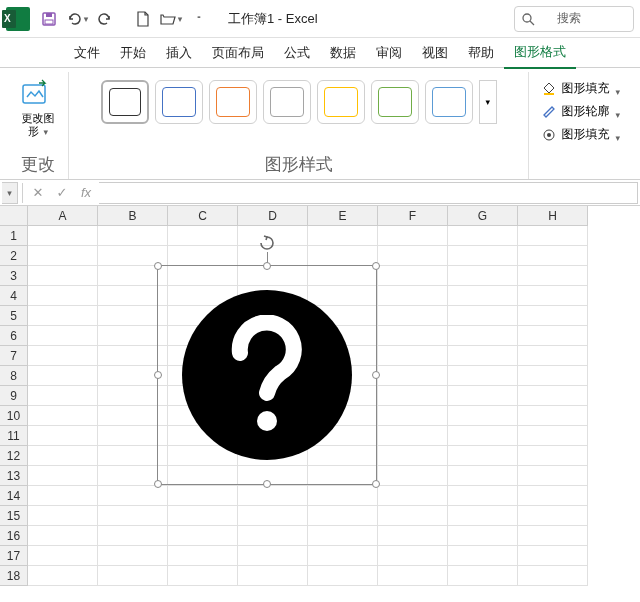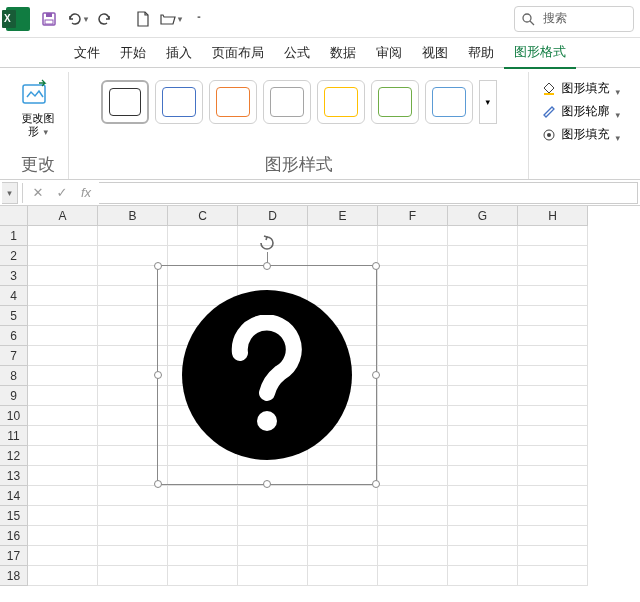--- a/index.html
+++ b/index.html
@@ -7,21 +7,21 @@
   
   
   .titlebar { height: 38px; background: #fff; border-bottom: 1px solid #e0e0e0; display: flex; align-items: center; padding: 0 6px; gap: 2px; }
   .app-icon { width: 24px; height: 24px; background: #107c41; border-radius: 2px; position: relative; margin-right: 4px; }
   .app-icon::before { content: ""; position: absolute; left: -4px; top: 3px; width: 14px; height: 18px; background: #185c37; border-radius: 1px; }
   .app-icon::after { content: "X"; position: absolute; left: -2px; top: 6px; color: #fff; font-size: 10px; font-weight: bold; }
   .qat-btn { width: 26px; height: 26px; display: flex; align-items: center; justify-content: center; border: none; background: none; cursor: pointer; color: #424242; }
   .qat-sep { width: 8px; }
   .title-text { margin-left: 14px; color: #262626; font-size: 13px; }
   .title-spacer { flex: 1; }
-  .search-box { width: 120px; height: 26px; border: 1px solid #d0d0d0; border-radius: 4px; display: flex; align-items: center; padding: 0 6px; gap: 8px; color: #666; }
+  .search-box { width: 120px; height: 26px; border: 1px solid #d0d0d0; border-radius: 4px; display: flex; align-items: center; padding: 0 6px; gap: 22px; color: #666; }
   
   
   .tabs { height: 30px; display: flex; align-items: center; padding: 0 8px; gap: 0; border-bottom: 1px solid #d0d0d0; justify-content: center; }
   .tab { padding: 6px 10px; font-size: 13px; color: #262626; cursor: pointer; border: none; background: none; }
   .tab.active { color: #107c41; border-bottom: 2px solid #107c41; margin-bottom: -1px; }
   .tab.context { color: #107c41; }
   
   
   .ribbon { height: 112px; background: #fff; border-bottom: 1px solid #d0d0d0; display: flex; padding: 4px 8px 0 8px; }
   .group { display: flex; flex-direction: column; align-items: center; border-right: 1px solid #e0e0e0; padding: 0 8px; }
@@ -102,20 +102,21 @@
   </button>
   <button class="qat-btn">
     <svg width="16" height="14" viewBox="0 0 16 14">
         <path d="M1 3 L1 12 L13 12 L15 5 L4 5 L3 3 Z" fill="none" stroke="#424242" stroke-width="1.2"></path>
       </svg>
     <span class="chev">▾</span>
   </button>
   <button class="qat-btn">
       <span style="font-size:10px;">⁼</span>
     </button>
+  <div class="title-text">工作簿1 - Excel</div>
   <div class="title-spacer"></div>
   <div class="search-box">
     <svg width="14" height="14" viewBox="0 0 14 14">
         <circle cx="6" cy="6" r="4" fill="none" stroke="#666" stroke-width="1.3"></circle>
         <line x1="9" y1="9" x2="13" y2="13" stroke="#666" stroke-width="1.3"></line>
       </svg>
     <span>搜索</span>
   </div>
 </div>
 

